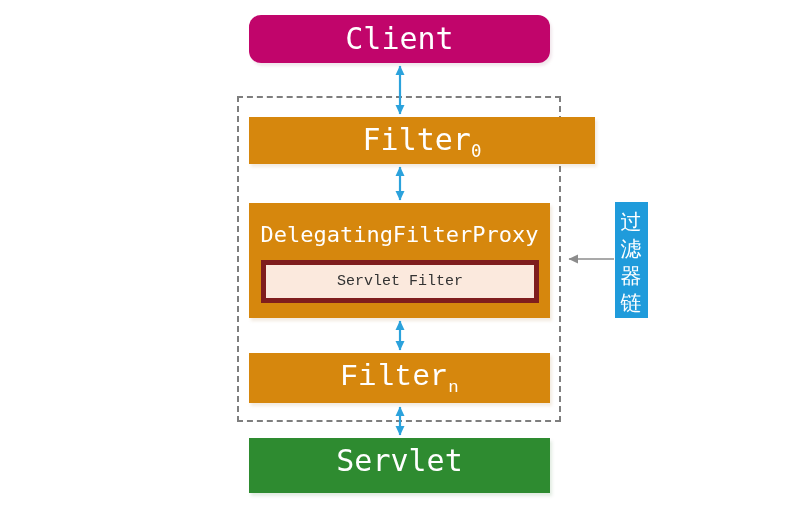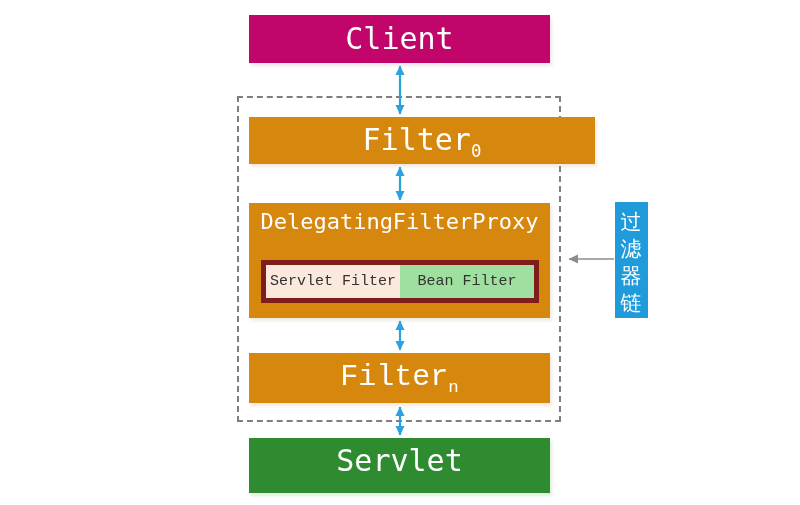--- a/index.html
+++ b/index.html
@@ -3,38 +3,38 @@
 <meta charset="utf-8">
 <style>
   html,body{margin:0;padding:0;background:#fff;}
   #canvas{
     position:relative;width:800px;height:505px;background:#fff;overflow:hidden;
     font-family:"DejaVu Sans Mono","Liberation Mono",monospace;
   }
   .box{position:absolute;box-sizing:border-box;text-align:center;color:#fff;}
   .client-box{
     left:249px;top:15px;width:301px;height:48px;background:var(--client_bg);
-    font-size:30px;line-height:48px;box-shadow:2px 3px 3px rgba(180,120,150,0.18);
+    font-size:30px;line-height:48px;box-shadow:2px 3px 3px rgba(180,120,150,0.18);border-radius:12px;
   }
   .dashed-box{
     position:absolute;left:237px;top:96px;width:324px;height:326px;
     border:2px dashed var(--dash_gray);box-sizing:border-box;
   }
   .filter-box{
     background:var(--filter_bg);font-size:30px;
     box-shadow:2px 3px 3px rgba(190,150,100,0.20);
   }
   .filter-first{left:249px;top:117px;width:346px;height:47px;line-height:45px;}
   .filter-last{left:249px;top:353px;width:301px;height:50px;line-height:48px;font-family:Liberation Mono, monospace;}
   .filter-box sub{font-size:0.58em;line-height:0;}
   .dfp-box{
     left:249px;top:203px;width:301px;height:115px;background:var(--filter_bg);
     box-shadow:2px 3px 3px rgba(190,150,100,0.20);
   }
-  .dfp-title{font-size:22px;line-height:32px;margin-top:3px;}
+  .dfp-title{font-size:22px;line-height:32px;margin-top:16px;}
   .inner-filters{
     position:absolute;left:12px;top:57px;width:278px;height:43px;
     border:5px solid #7f1d1d;box-sizing:border-box;display:flex;font-family:Liberation Mono, monospace;
   }
   .inner-half{
     flex:1 1 50%;display:flex;align-items:center;justify-content:center;
     font-size:15px;color:var(--inner_text);
   }
   .servlet-filter{background:var(--inner_left_bg);}
   .bean-filter{background:var(--inner_right_bg);}
@@ -63,21 +63,20 @@
   <div class="dashed-box"></div>
 
   <div class="box filter-box filter-first">
     <span>Filter</span><sub>0</sub>
   </div>
 
   <div class="box dfp-box">
     <div class="dfp-title">DelegatingFilterProxy</div>
     <div class="inner-filters">
       <div class="inner-half servlet-filter">Servlet Filter</div>
-      <div class="inner-half bean-filter">Bean Filter</div>
     </div>
   </div>
 
   <div class="box filter-box filter-last">
     <span>Filter</span><sub>n</sub>
   </div>
 
   <div class="box servlet-box">Servlet</div>
 
   <div class="box chain-label">过滤器链</div>

